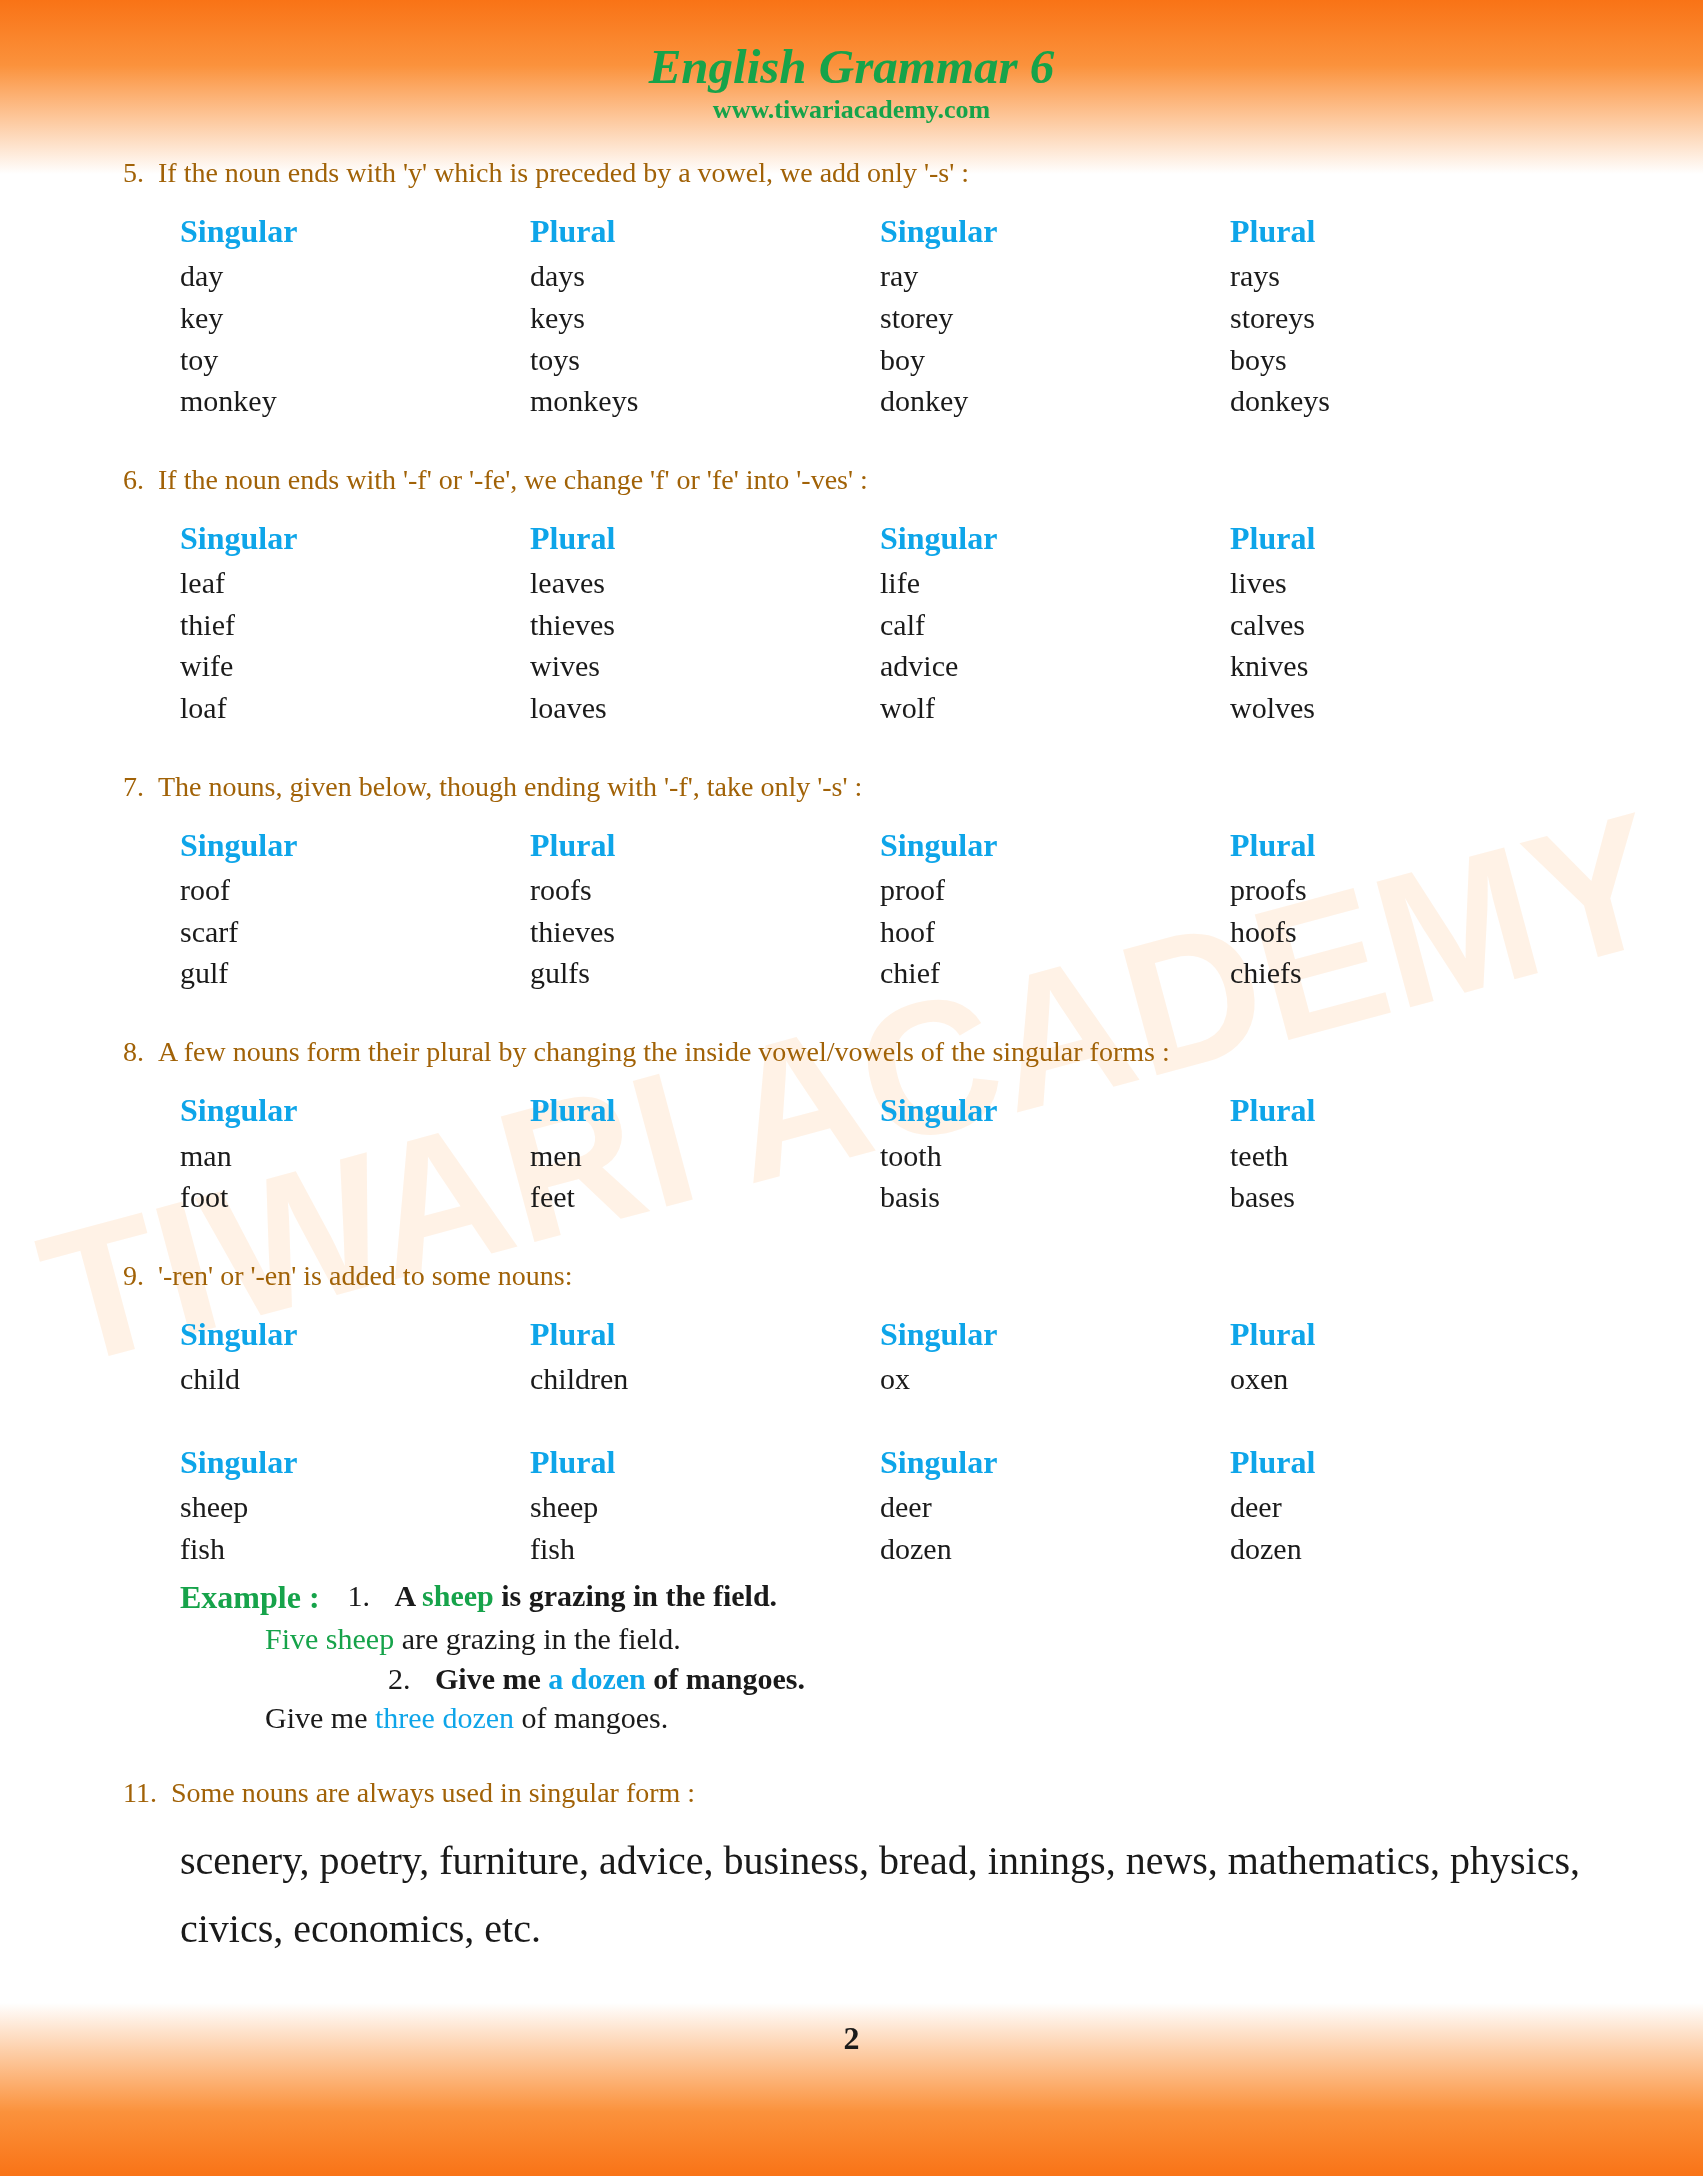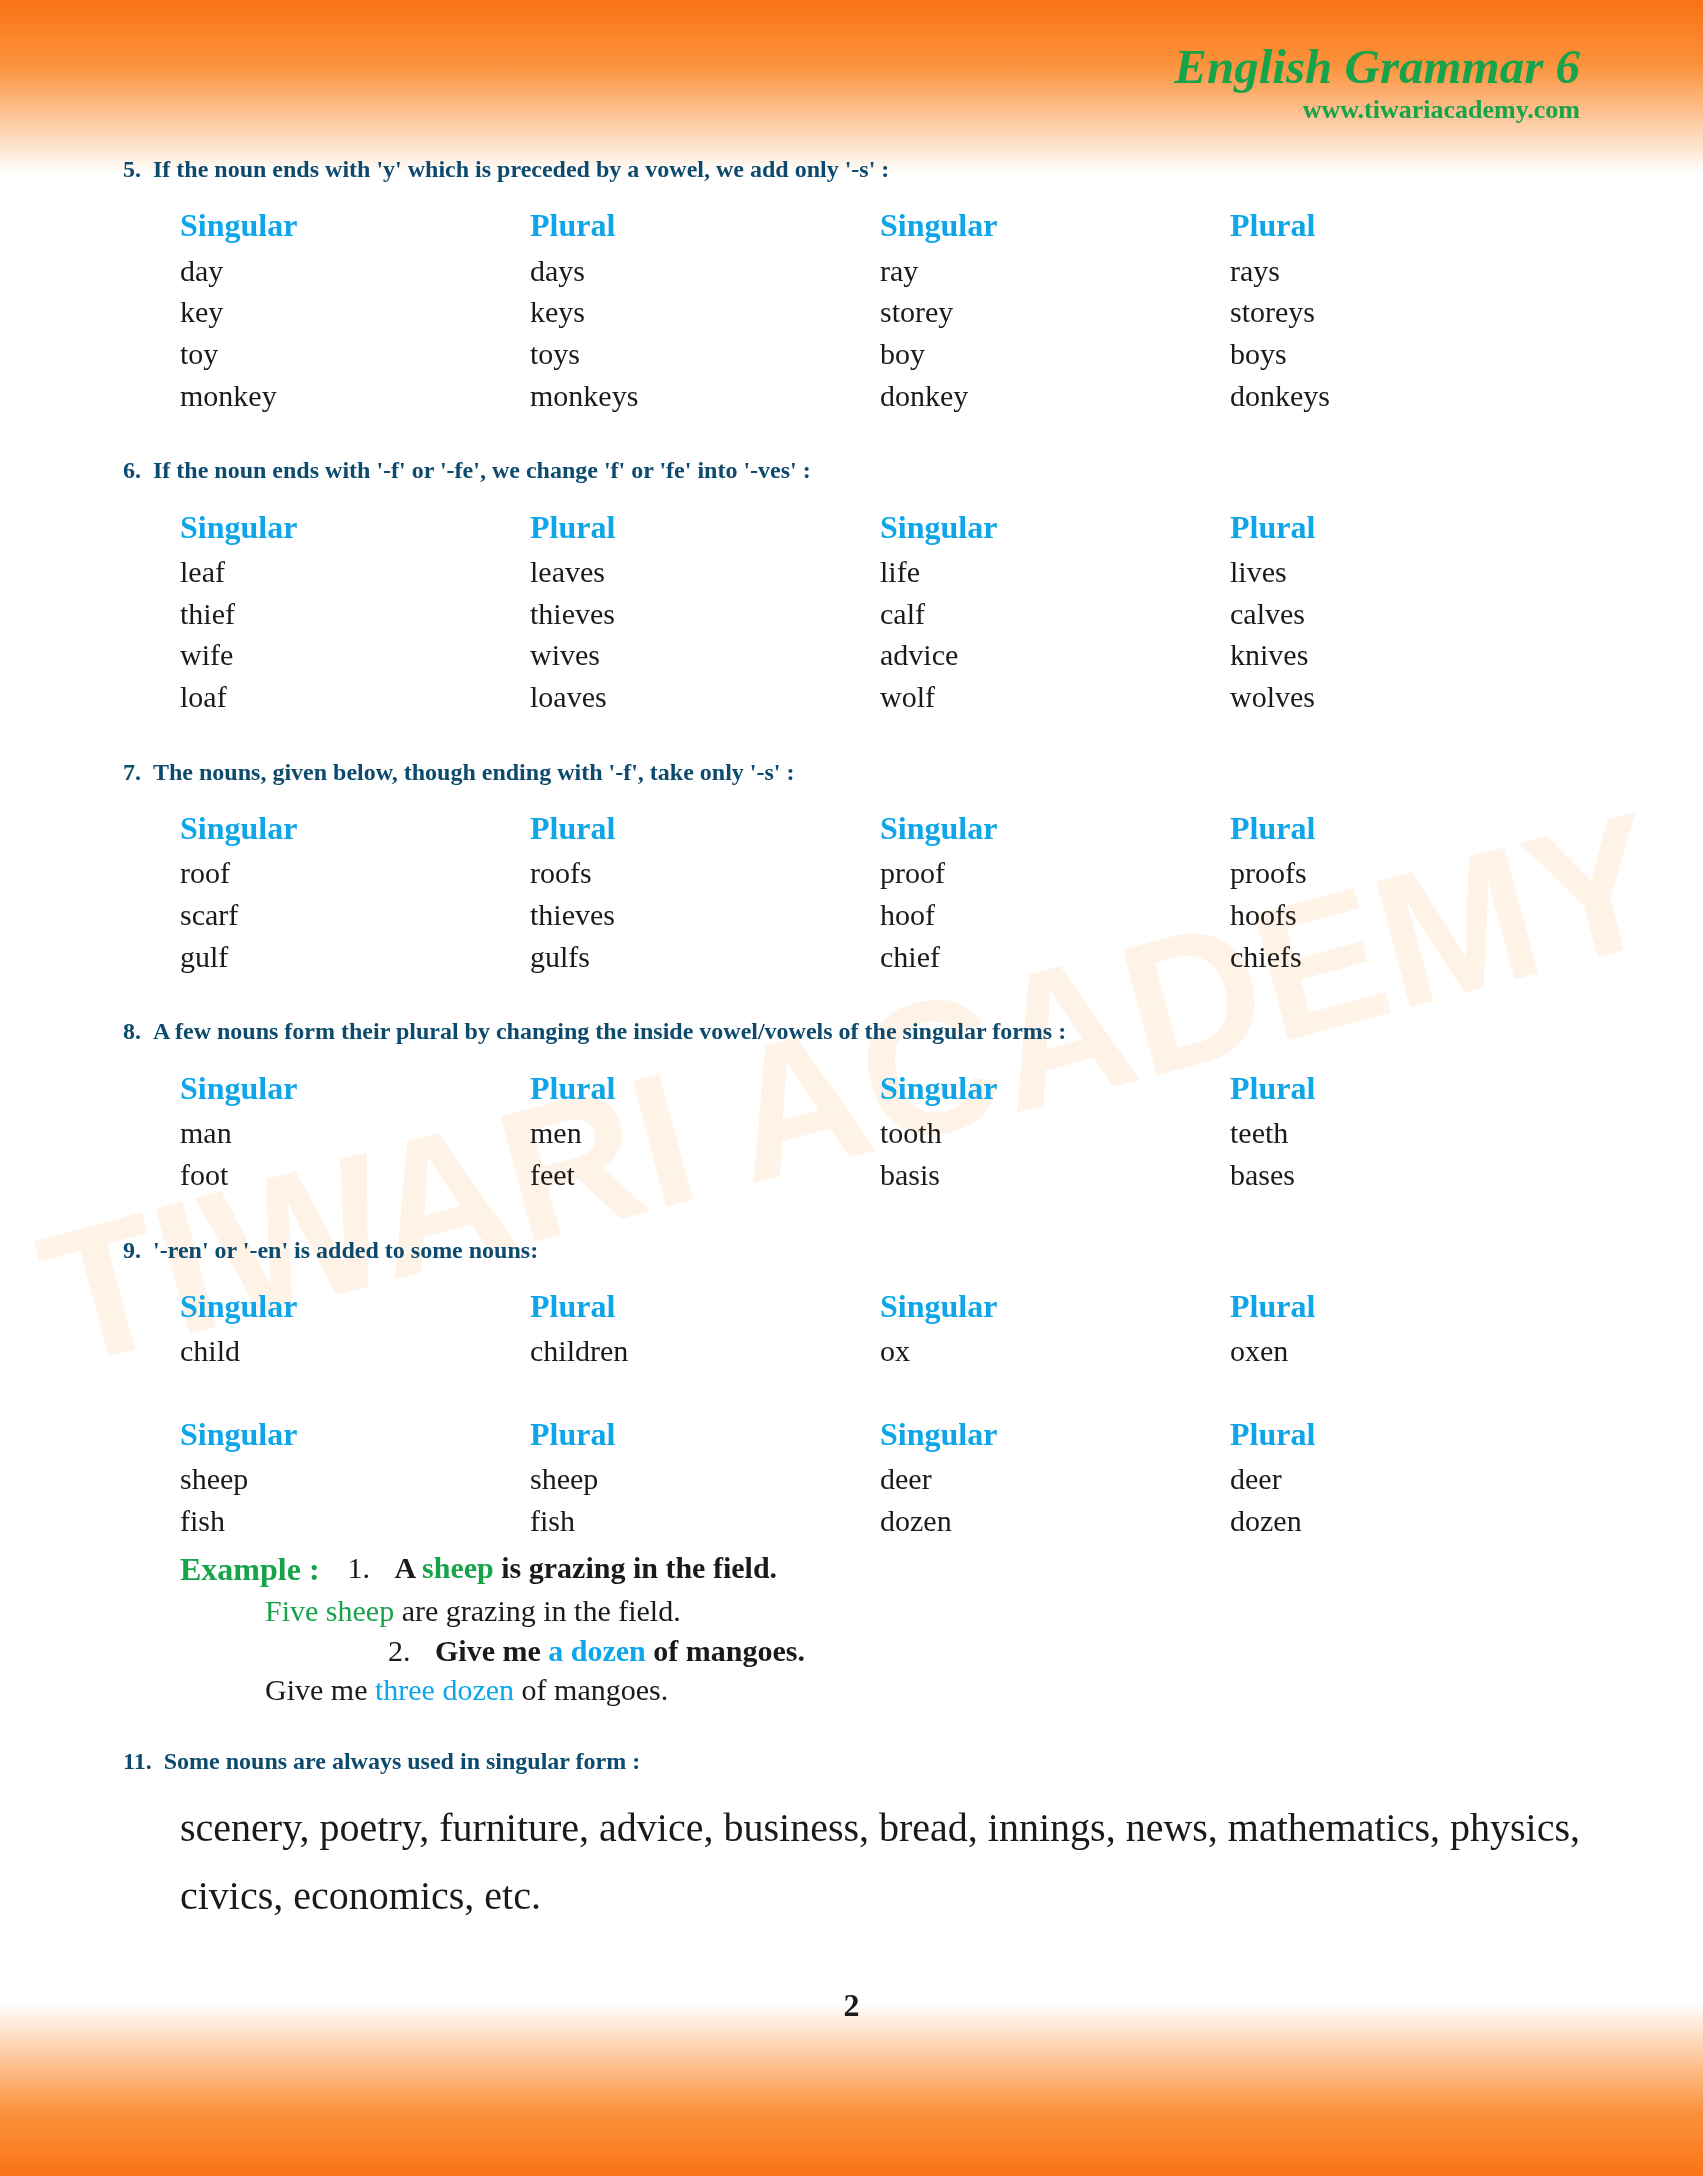--- a/index.html
+++ b/index.html
@@ -29,21 +29,21 @@
 
     .page {
       width: 1609px;
       margin: 0 auto;
       padding: 38px 76px;
       position: relative;
       z-index: 1;
     }
 
     .header {
-      text-align: right;
+      text-align: center;
       margin-bottom: 28px;
     }
 
     .header-title {
       font-size: 49px;
       font-weight: bold;
       color: #dc2626;
       font-style: italic;
     }
 
@@ -55,23 +55,23 @@
       font-size: 26px;
       color: #16a34a;
       font-weight: bold;
     }
 
     .section {
       margin-bottom: 38px;
     }
 
     .section-title {
-      font-size: 24px;
-      font-weight: bold;
-      color: #0c4a6e;
+      font-size: 28px;
+      font-weight: normal;
+      color: #a16207;
       margin-bottom: 15px;
       line-height: 1.4;
     }
 
     .table-container {
       display: grid;
       grid-template-columns: 1fr 1fr 1fr 1fr;
       margin-left: 57px;
       margin-bottom: 9.5px;
     }

